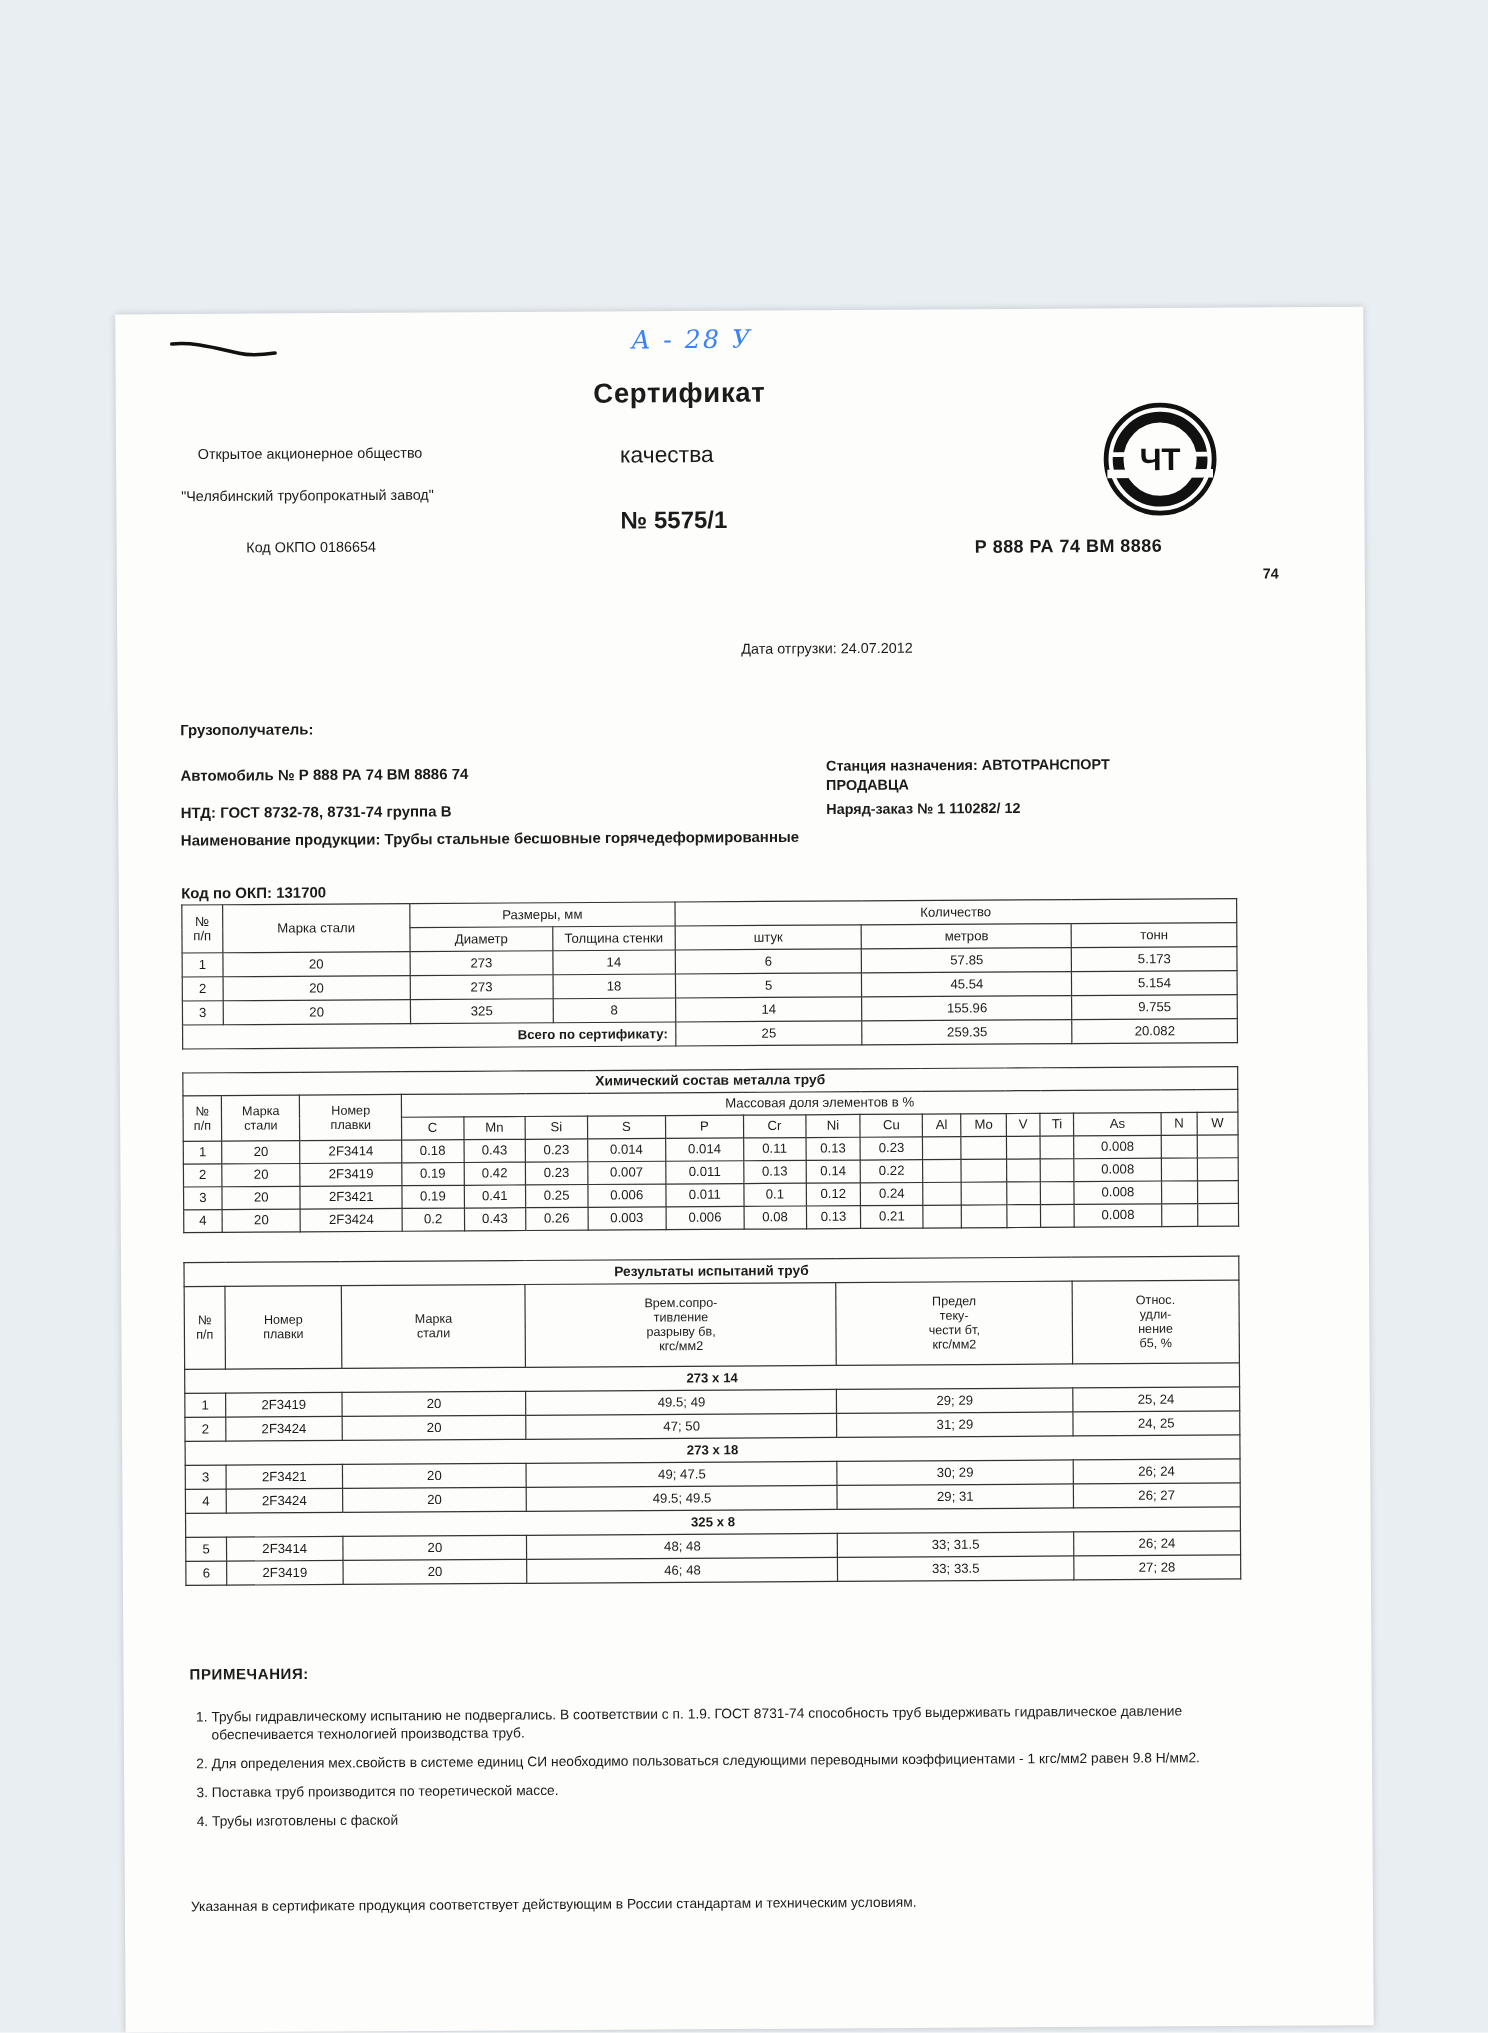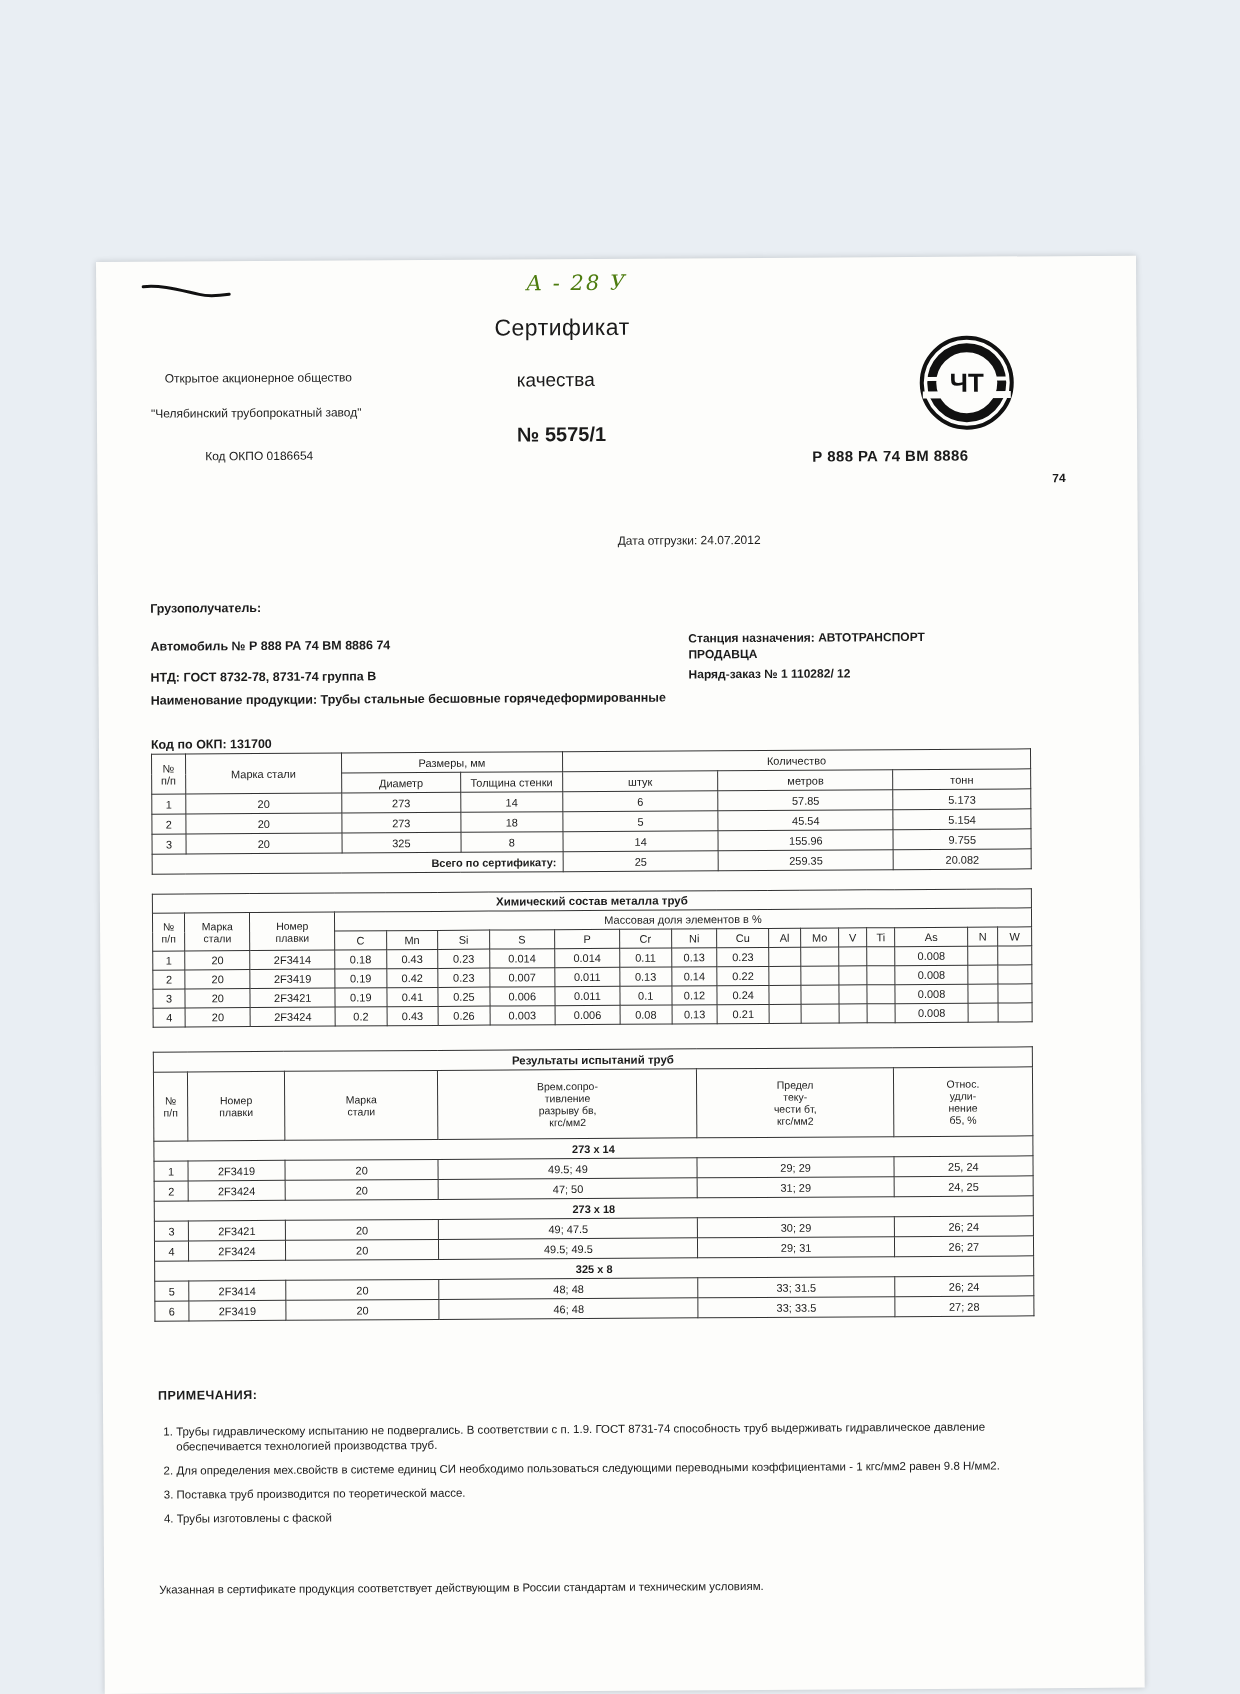--- a/index.html
+++ b/index.html
@@ -48,27 +48,27 @@
 
   
   .scribble {
     left: 45px; top: 22px; width: 90px; height: 16px;
   }
   .handnum {
     left: 430px; top: 12px;
     font-family: "DejaVu Serif", serif;
     font-style: italic;
     font-size: 21px;
-    color: #4d7c0f;
+    color: #3b82f6;
     letter-spacing: 2px;
   }
   .title-main {
     left: 398px; top: 55px;
     font-size: 23px;
-    font-weight: normal;
+    font-weight: bold;
     letter-spacing: 0.5px;
   }
   .title-sub {
     left: 420px; top: 110px;
     font-size: 19px;
   }
   .cert-no {
     left: 420px; top: 164px;
     font-size: 20px;
     font-weight: bold;

